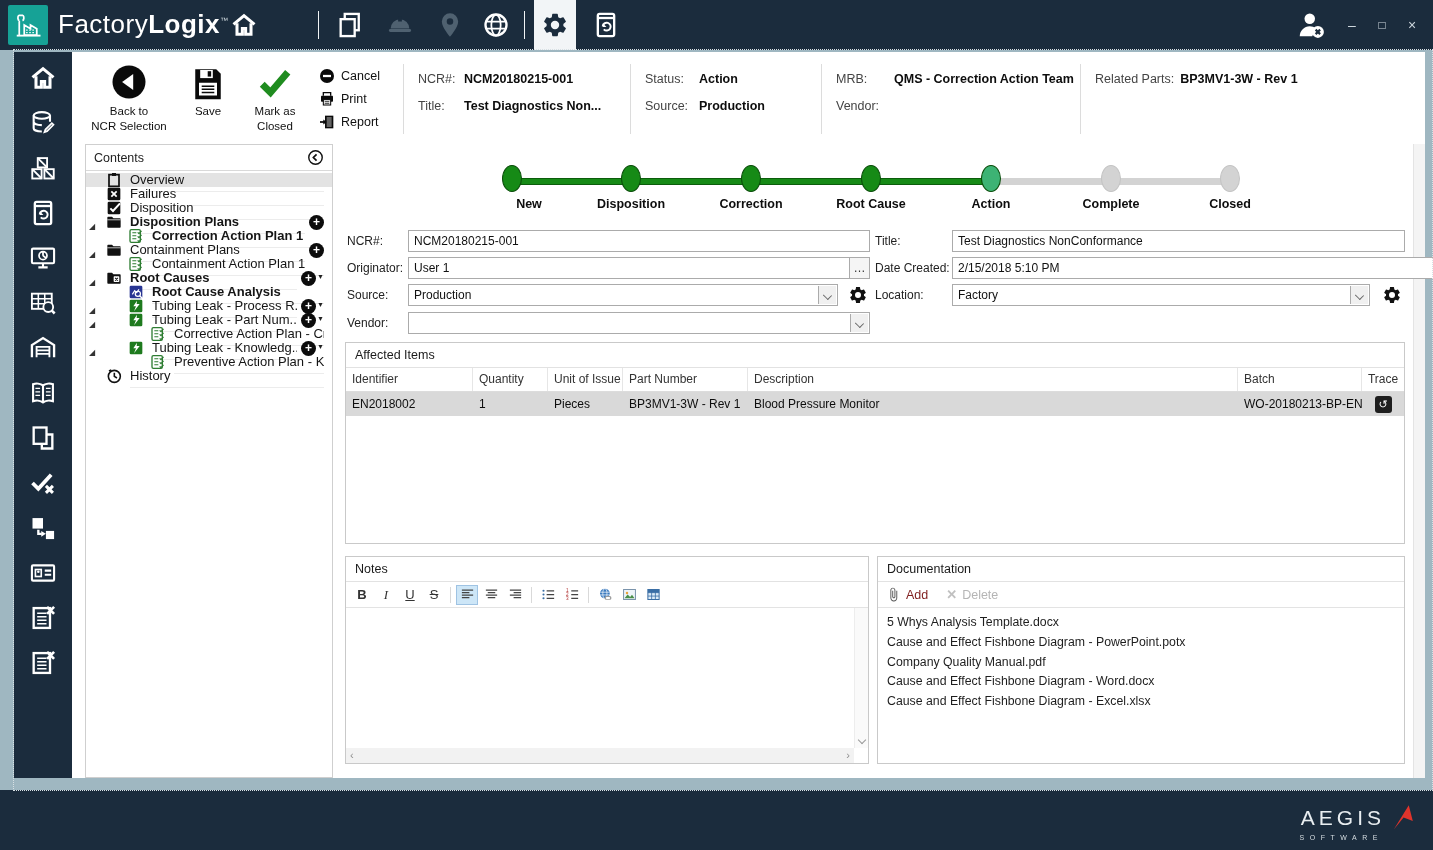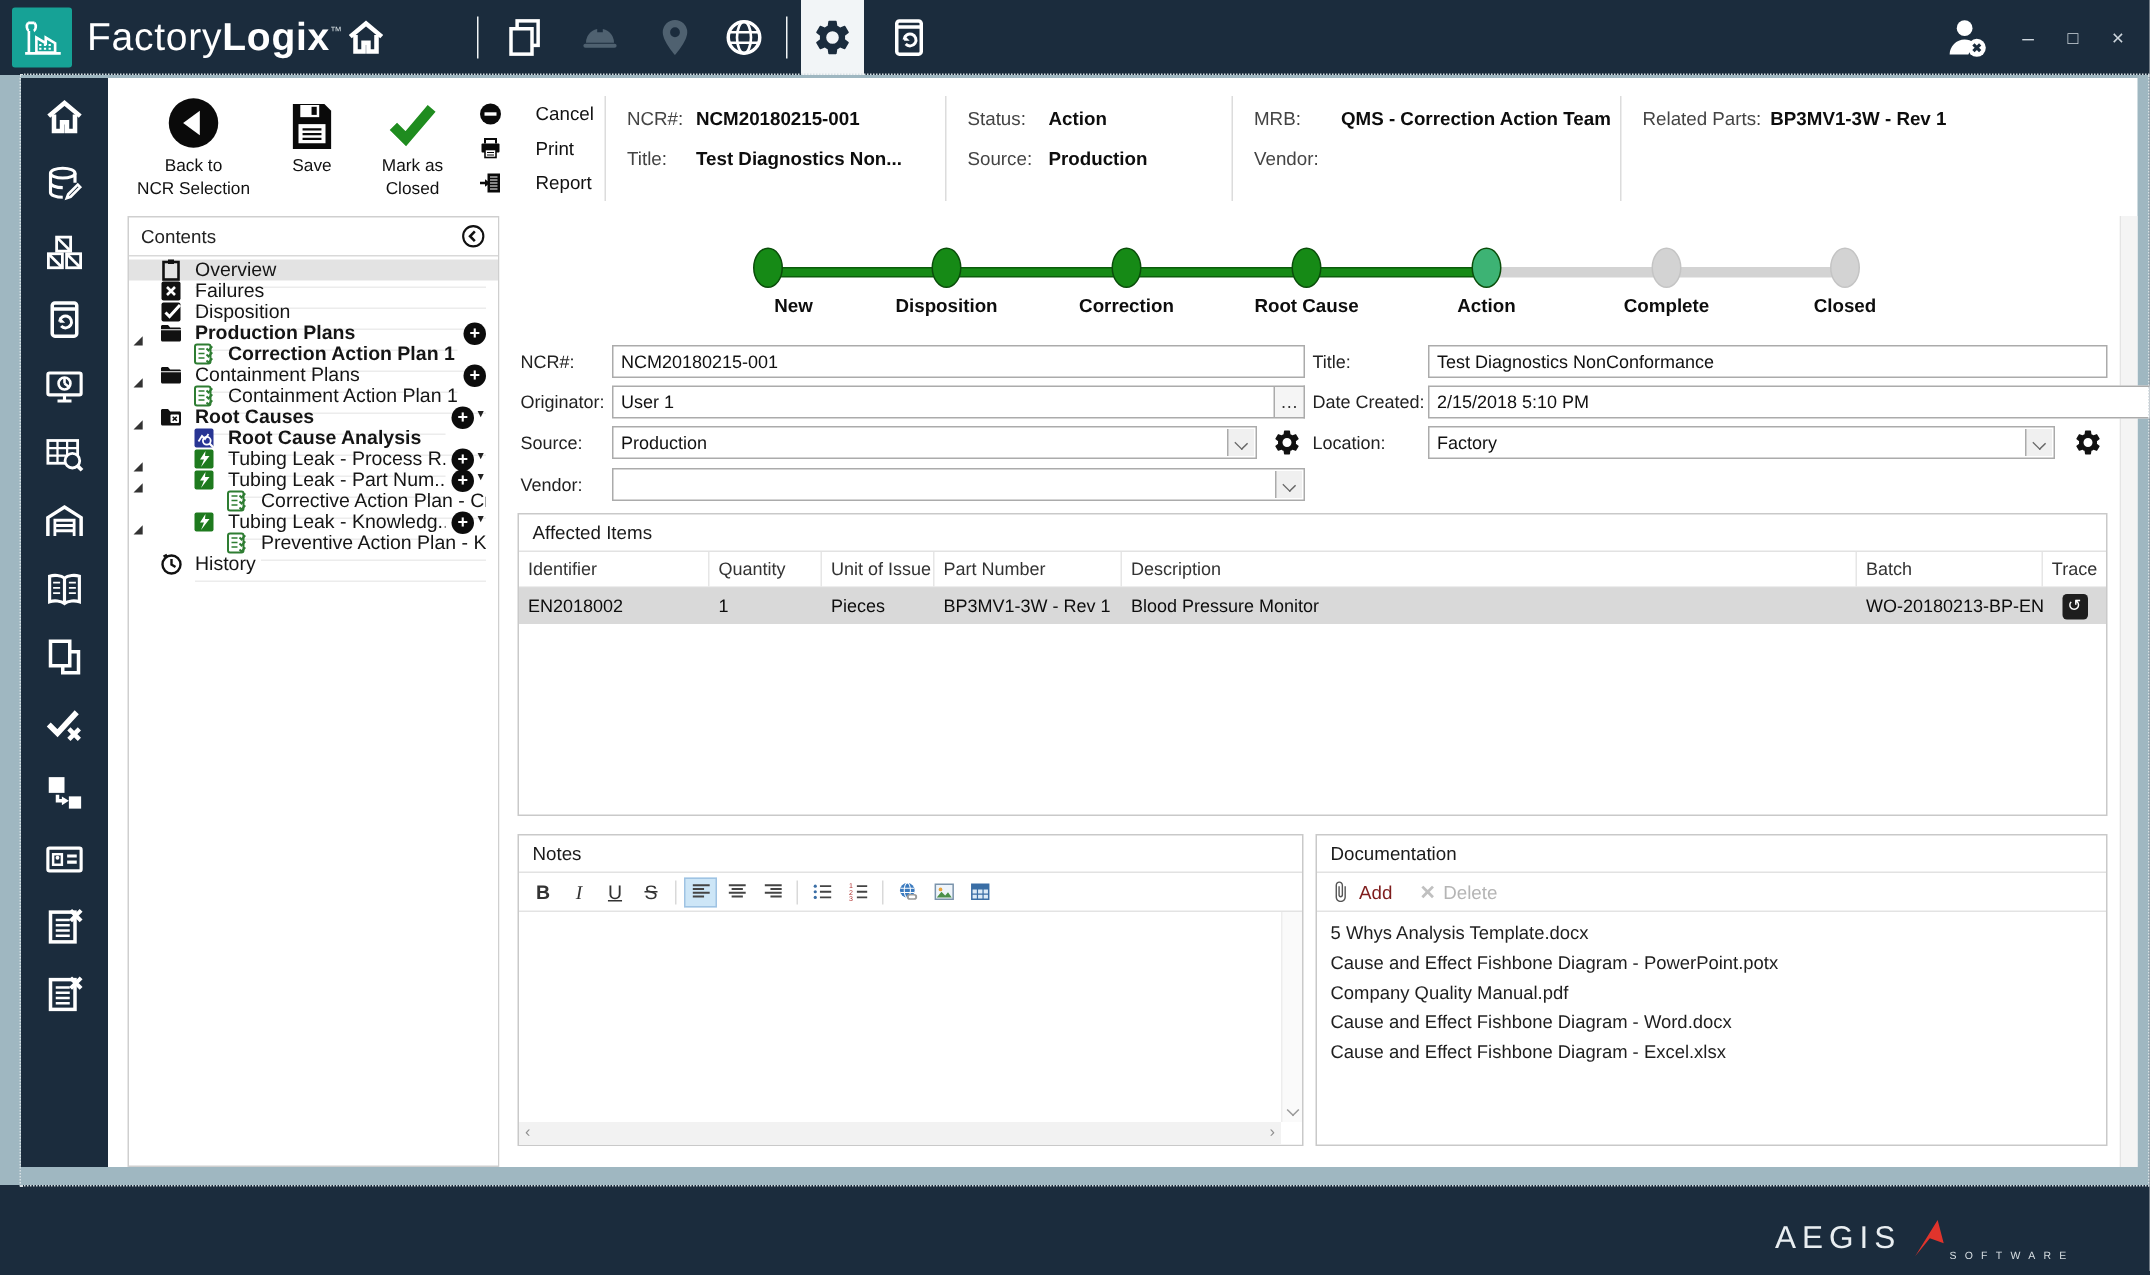--- a/index.html
+++ b/index.html
@@ -31,21 +31,21 @@
   .marquee{position:absolute;left:13px;top:49px;right:0;bottom:59px;border:1px dotted #d7e0e4;pointer-events:none;z-index:60}
   
   .ribbon{height:92px;display:flex;align-items:stretch;padding-top:6px;flex:none}
   .rbtn{display:flex;flex-direction:column;align-items:center;padding-top:6px}
   .rbtn .ric{width:36px;height:36px}
   .rbtn .rlab{font-size:11.5px;line-height:1.3;text-align:center;margin-top:4px;color:#111}
   .rb-back{width:88px}
   .rb-save{width:70px}
   .rb-mark{width:64px}
   .rstack{width:96px;padding:10px 0 0 12px;display:flex;flex-direction:column;gap:7px}
-  .rstack-item{display:flex;align-items:center;gap:22px;font-size:12.5px;color:#111}
+  .rstack-item{display:flex;align-items:center;gap:6px;font-size:12.5px;color:#111}
   .rstack-item svg{width:16px;height:16px;flex:none}
   .rsep{width:1px;background:#dcdcdc;margin:6px 0 10px 0}
   .rinfo{padding:14px 0 0 14px;display:flex;flex-direction:column;gap:13px}
   .ri-row{display:flex;font-size:12.5px;color:#333;white-space:nowrap}
   .ri-row .ril{flex:none;color:#444}
   .ri-row .riv{font-weight:bold;color:#0d0d0d;margin-left:6px}
   .rb1{width:226px}.rb2{width:190px}.rb3{width:258px}.rb4{flex:1}
   .rb1 .ril{width:40px}.rb2 .ril{width:48px}.rb3 .ril{width:52px}
   
   .bodyrow{flex:1;display:flex;min-height:0}
@@ -109,21 +109,21 @@
   
   .doc-bar{height:26px;flex:none;display:flex;align-items:center;gap:18px;padding:0 8px;border-bottom:1px solid #e3e3e3}
   .doc-add{display:flex;align-items:center;gap:5px;font-size:12.5px;color:#7f1d1d}
   .doc-add svg{width:15px;height:15px}
   .doc-del{display:flex;align-items:center;gap:5px;font-size:12.5px;color:#b5b5b5}
   .doc-del .x{color:#c0c0c0;font-weight:bold;font-size:13px}
   .doc-list{flex:1;padding:5px 9px;font-size:12.3px;color:#1e1e1e}
   .doc-list>div{line-height:19.8px;white-space:nowrap;overflow:hidden}
   
   .footer{position:absolute;bottom:0;left:0;right:0;height:60px;background:#1b2c3d}
-  .aegis{position:absolute;right:16px;bottom:9px;display:flex;flex-direction:row;align-items:flex-end}
+  .aegis{position:absolute;right:16px;bottom:9px;display:flex;flex-direction:column;align-items:flex-end}
   .aegis-top{display:flex;align-items:center;gap:4px}
   .aegis-brand{color:#e9eef1;font-size:21px;letter-spacing:4px;font-weight:400}
   .aegis-sub{color:#d6dde1;font-size:7px;letter-spacing:5.5px;margin-top:1px;margin-right:34px}
   .aegis-arrow{width:28px;height:30px}
 </style>
 </head>
 <body>
 
 <svg width="0" height="0" style="position:absolute" aria-hidden="true">
   <symbol id="i-factory" viewBox="0 0 24 24">
@@ -599,21 +599,21 @@
                 </span>
                 <span class="tlabel">Disposition</span>
               </div>
             <div class="trow lvl1 bold">
                 <span class="caret">◢</span>
                 <span class="ti">
                   <svg>
                     <use href="#i-folder"></use>
                   </svg>
                 </span>
-                <span class="tlabel">Production Plans</span>
+                <span class="tlabel">Disposition Plans</span>
                 <span class="tadd">+</span>
               </div>
             <div class="trow lvl2 bold">
                 <span class="ti">
                   <svg>
                     <use href="#i-plan"></use>
                   </svg>
                 </span>
                 <span class="tlabel">Correction Action Plan 1</span>
               </div>

